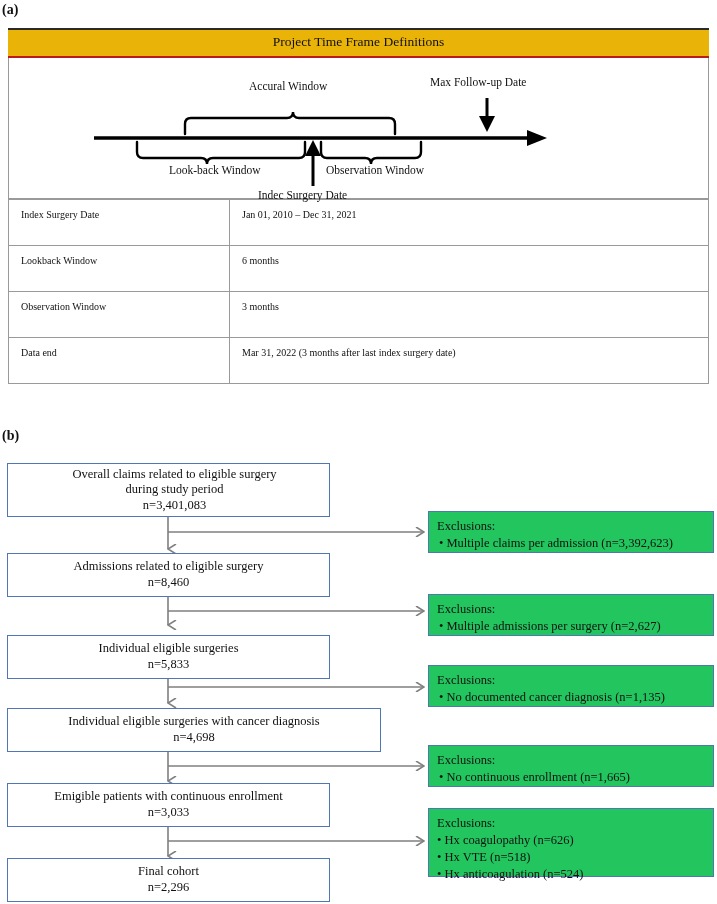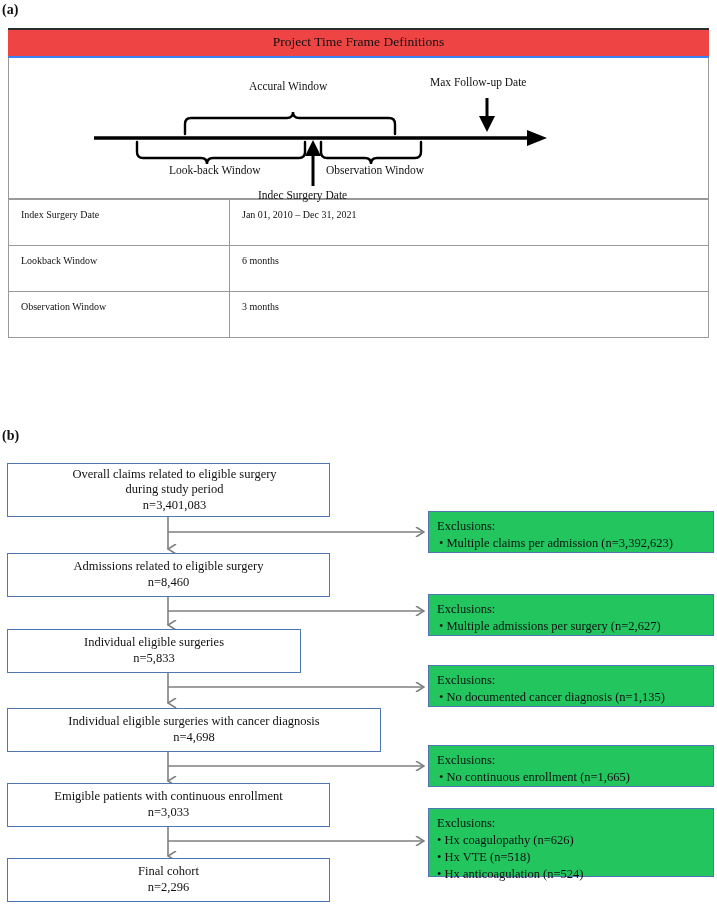--- a/index.html
+++ b/index.html
@@ -8,22 +8,22 @@
     font-family:"Liberation Serif","DejaVu Serif",serif;
     color:#111111;position:relative;overflow:hidden;
   }
   .panel-label{
     position:absolute;font-weight:bold;font-size:14px;
     font-family:"Liberation Serif","DejaVu Serif",serif;
   }
   
   #panel-a{position:absolute;left:8px;top:28px;width:701px;}
   .tf-header{
-    border-top:2px solid #2b2b2b;border-bottom:2px solid #3b82f6;
-    background:#ef4444;text-align:center;font-size:13.5px;
+    border-top:2px solid #2b2b2b;border-bottom:2px solid #b91c1c;
+    background:#eab308;text-align:center;font-size:13.5px;
     padding:5px 0 6px 0;line-height:1.1;
   }
   .tf-body{border-bottom:1px solid #9a9a9a;position:relative;height:140px;text-align:right;}
   
   .tf-table{width:100%;border-collapse:collapse;}
   .tf-table td{
     border-bottom:1px solid #9a9a9a;border-right:1px solid #9a9a9a;
     font-size:10px;padding:9px 10px 9px 12px;vertical-align:top;height:27px;
   }
   .tf-table td.val{border-right:none;}
@@ -96,20 +96,24 @@
           <td class="val">Jan 01, 2010 – Dec 31, 2021</td>
         </tr>
         <tr>
           <td class="lab">Lookback Window</td>
           <td class="val">6 months</td>
         </tr>
         <tr>
           <td class="lab">Observation Window</td>
           <td class="val">3 months</td>
         </tr>
+        <tr>
+          <td class="lab">Data end</td>
+          <td class="val">Mar 31, 2022 (3 months after last index surgery date)</td>
+        </tr>
       </tbody>
     </table>
   </div>
 </div>
 
 <div class="panel-label" style="left:2px;top:428px;">(b)</div>
 
 <div id="panel-b">
 
   <svg id="flow-svg" viewBox="0 0 717 479">
@@ -139,21 +143,21 @@
     <span>Overall claims related to eligible surgery</span>
     <span>during study period</span>
     <span>n=3,401,083</span>
   </div>
 
   <div class="flow-box" style="left:7px;top:128px;width:323px;height:44px;">
     <span>Admissions related to eligible surgery</span>
     <span>n=8,460</span>
   </div>
 
-  <div class="flow-box" style="left:7px;top:204px;width:294px;height:44px;">
+  <div class="flow-box" style="left:7px;top:210px;width:323px;height:44px;">
     <span>Individual eligible surgeries</span>
     <span>n=5,833</span>
   </div>
 
   <div class="flow-box" style="left:7px;top:283px;width:374px;height:44px;font-family:Liberation Serif, serif;">
     <span>Individual eligible surgeries with cancer diagnosis</span>
     <span>n=4,698</span>
   </div>
 
   <div class="flow-box" style="left:7px;top:358px;width:323px;height:44px;">

